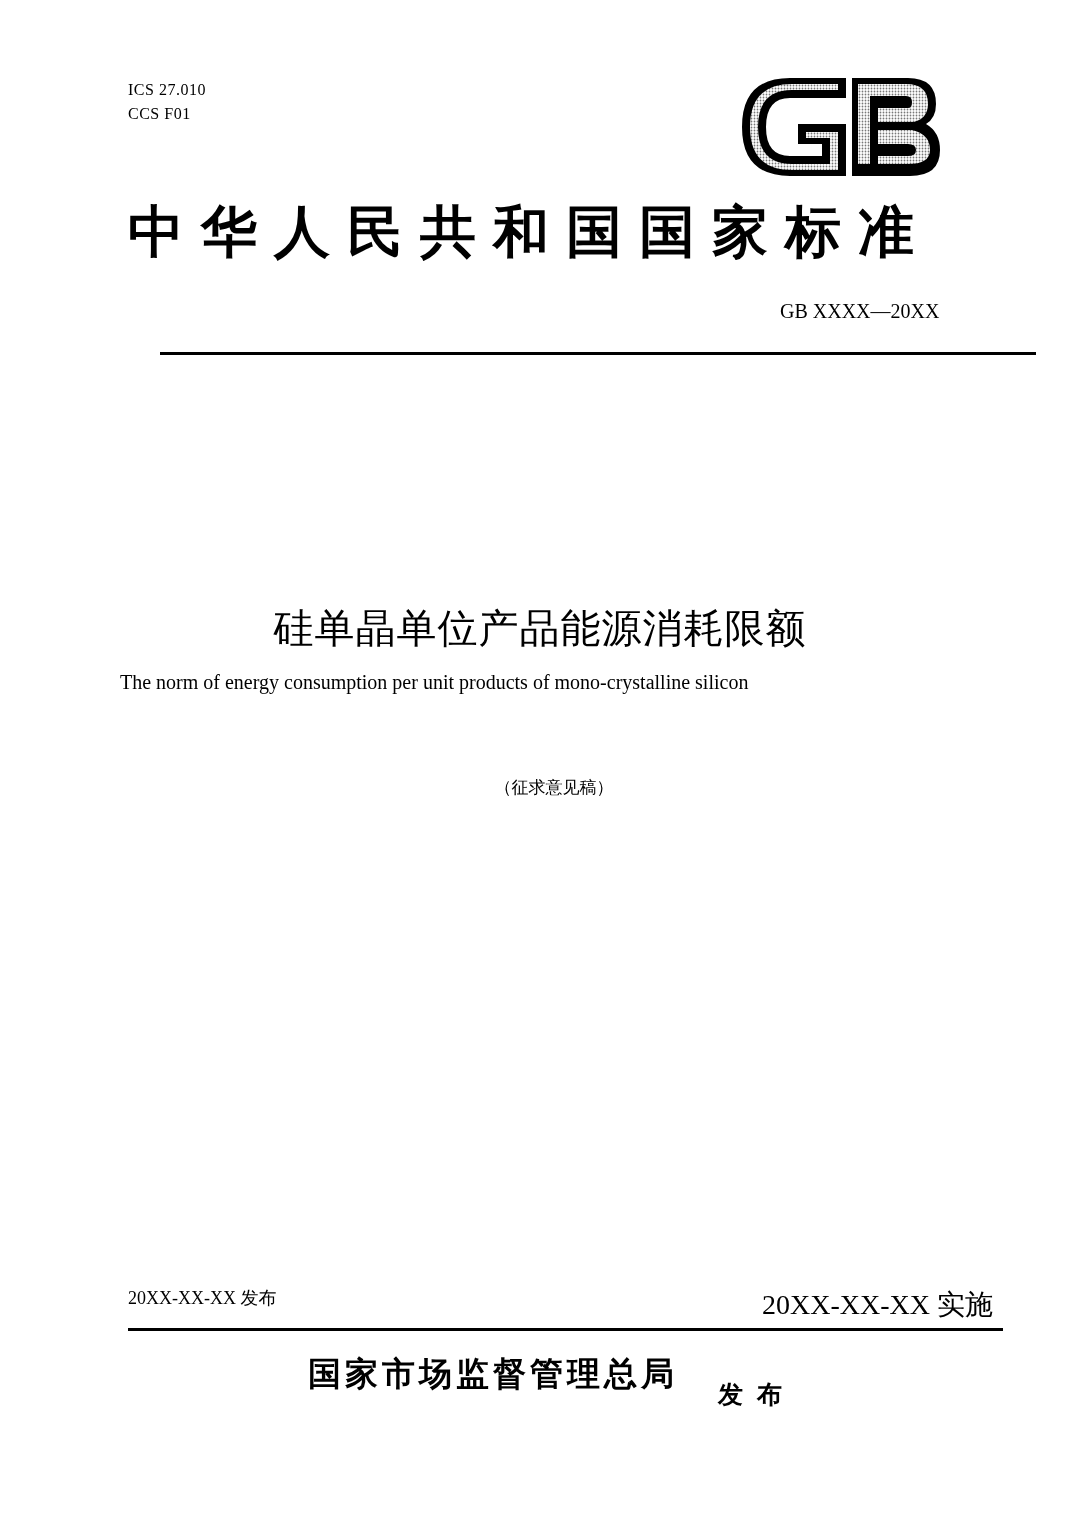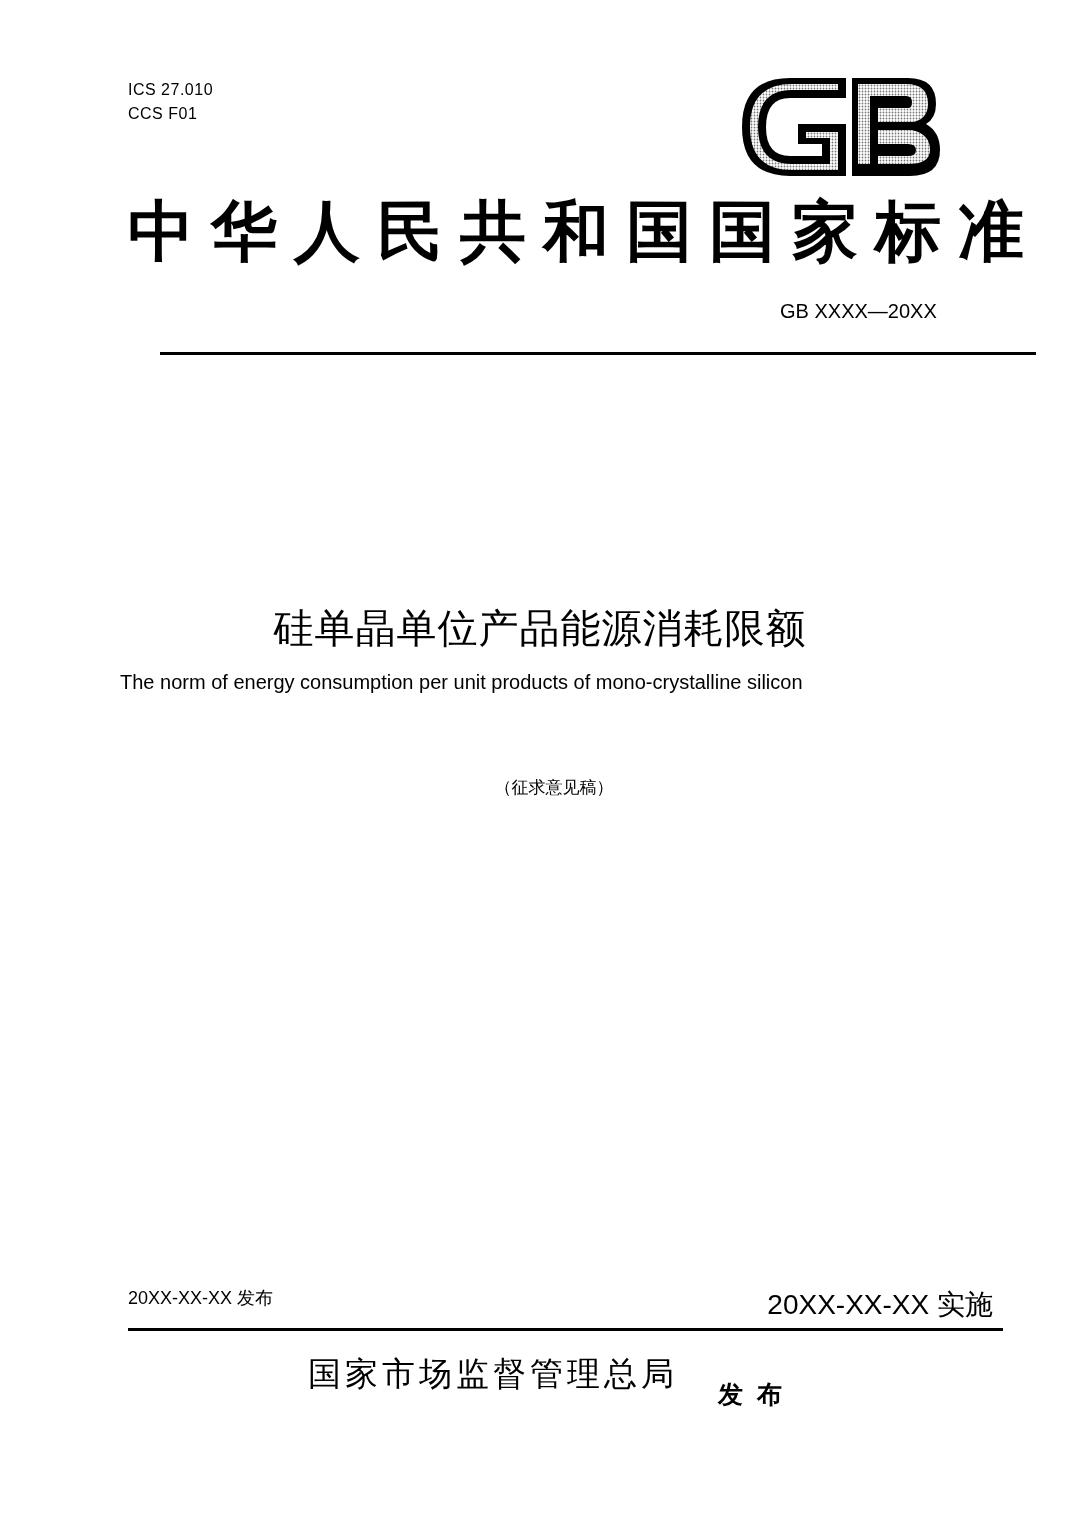--- a/index.html
+++ b/index.html
@@ -1,30 +1,30 @@
 <!DOCTYPE html>
 <html><head>
   <meta charset="utf-8">
   <style>
     html, body { margin: 0; padding: 0; background: #ffffff; }
     body { width: 1080px; height: 1527px; position: relative; overflow: hidden; color: #000; font-family: "DejaVu Sans", sans-serif; }
     .abs { position: absolute; }
-    .mono { font-family: Liberation Sans, sans-serif; }
+    .mono { font-family: Liberation Serif, serif; }
     .codes { left: 128px; top: 78px; font-size: 16px; line-height: 24px; letter-spacing: 0.5px; }
     .logo { left: 738px; top: 72px; width: 206px; height: 110px; }
-    .national-title { left: 128px; top: 196px; width: 880px; font-size: 66px; font-weight: bold; letter-spacing: 17px; font-family: "DejaVu Serif", serif; white-space: nowrap; line-height: 70px; }
+    .national-title { left: 128px; top: 196px; width: 880px; font-size: 56px; font-weight: bold; letter-spacing: 17px; font-family: "DejaVu Serif", serif; white-space: nowrap; line-height: 70px; }
     .std-number { left: 780px; top: 300px; width: 208px; text-align: left; font-size: 20px; }
     .rule-top { left: 160px; top: 352px; width: 876px; height: 3px; background: #000; }
     .cn-title { left: 0; top: 572px; width: 1080px; text-align: center; font-size: 40px; line-height: 56px; letter-spacing: 1px; margin-top: 28px; }
     .en-title { left: 120px; top: 662px; width: 870px; text-align: left; font-size: 20px; line-height: 40px; }
     .draft { left: 0; top: 776px; width: 1108px; text-align: center; font-size: 17px; }
     .date-left { left: 128px; top: 1286px; font-size: 18px; }
     .date-right { right: 87px; top: 1286px; font-size: 28px; }
     .rule-bottom { left: 128px; top: 1328px; width: 875px; height: 3px; background: #000; }
-    .issuers { left: 308px; top: 1354px; font-family: "DejaVu Serif", serif; font-weight: normal; font-size: 33px; line-height: 40px; letter-spacing: 4px; }
+    .issuers { left: 308px; top: 1354px; font-family: "DejaVu Serif", serif; font-weight: bold; font-size: 33px; line-height: 40px; letter-spacing: 4px; }
     .issue-word { left: 718px; top: 1378px; font-family: "DejaVu Serif", serif; font-weight: bold; font-size: 25px; letter-spacing: 14px; }
   </style>
 </head>
 <body>
 
 <div class="abs codes mono">
   <div>ICS 27.010</div>
   <div>CCS F01</div>
 </div>
 

